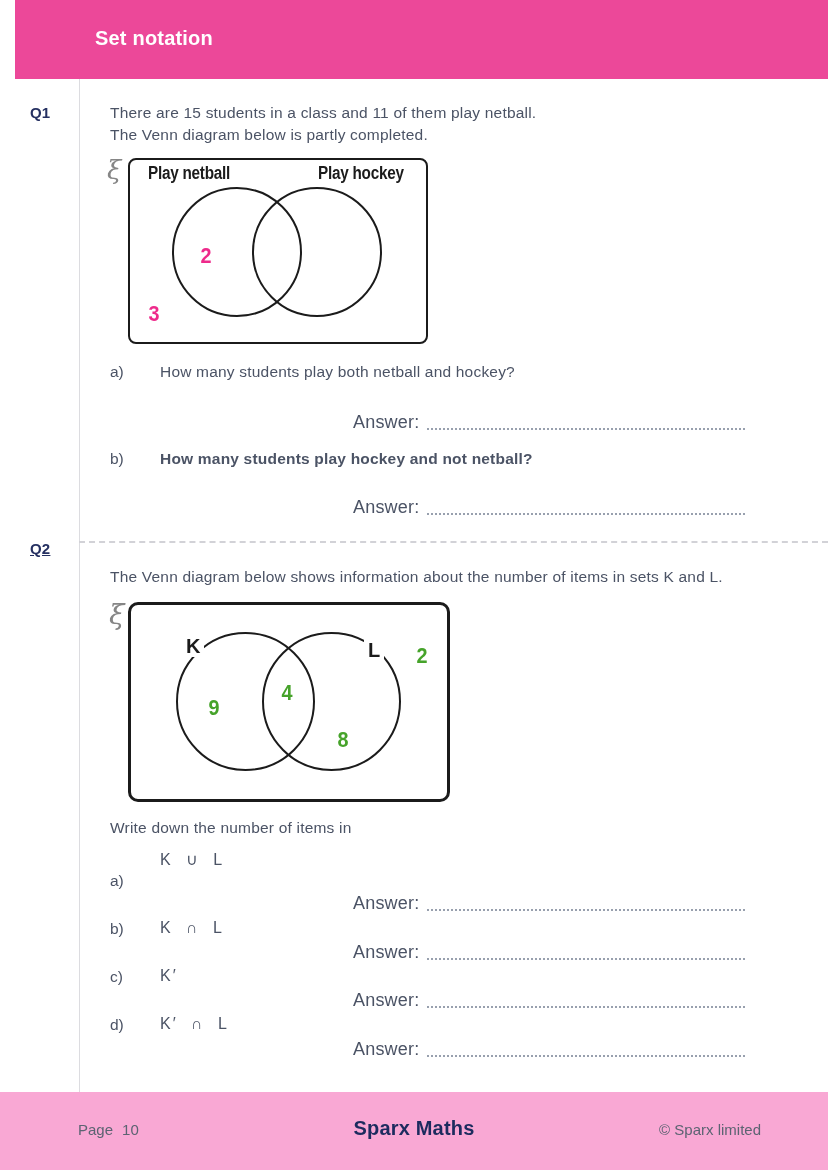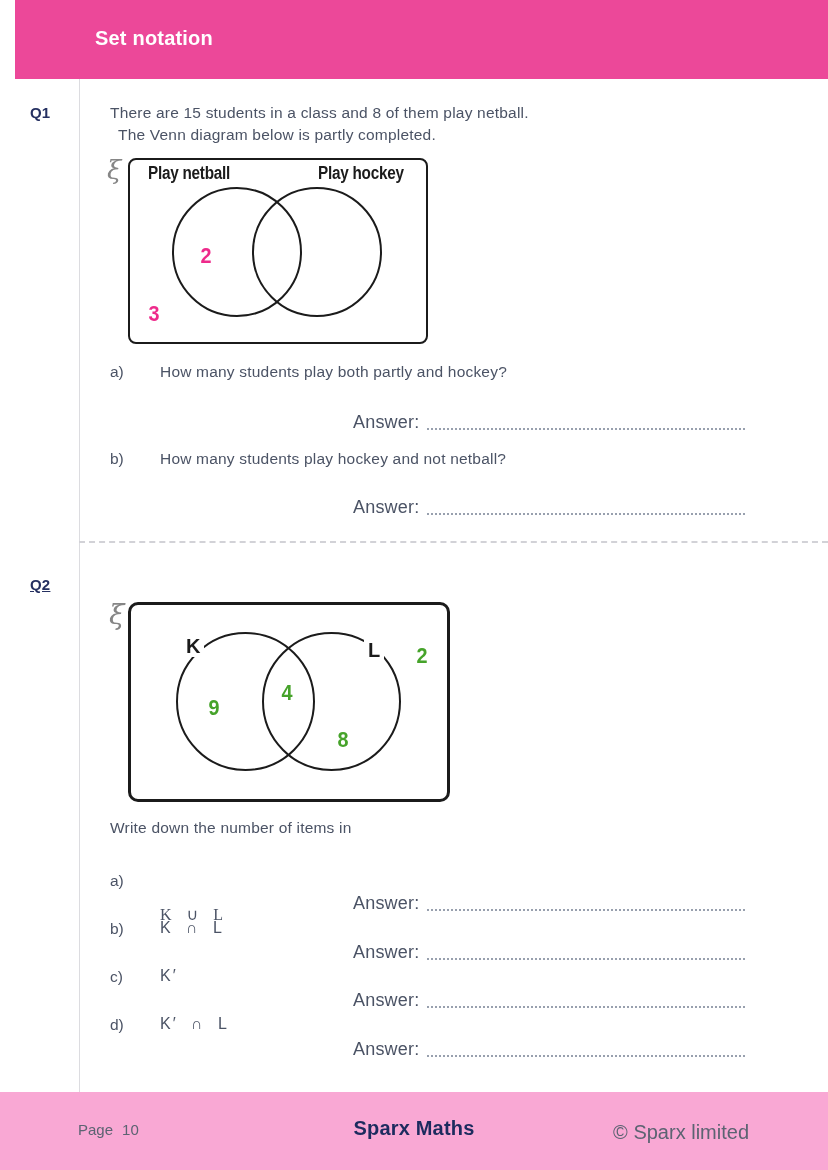--- a/index.html
+++ b/index.html
@@ -58,83 +58,84 @@
   .venn2 .letter-l { left:260px; top:44px; font-size:20px; }
   .venn2 .num-outside      { left:312px; top:48px;  font-size:22px; }
   .venn2 .num-left         { left:104px; top:100px; font-size:22px; }
   .venn2 .num-intersection { left:177px; top:85px;  font-size:22px; }
   .venn2 .num-right        { left:233px; top:132px; font-size:22px; }
 
   
   .footer { position:absolute; left:0; top:1092px; width:828px; height:100px; background:#f9a8d4; }
   .footer-page { position:absolute; left:78px; top:29px; font-size:15px; color:#5c6372; display:flex; gap:9px; }
   .footer-brand { position:absolute; left:0; top:25px; width:828px; text-align:center; font-size:20px; font-weight:700; color:#1c2b5e; letter-spacing:.2px; }
-  .footer-copy { position:absolute; right:79px; top:29px; font-size:20px; color:#5c6372;text-align:right; }
+  .footer-copy { position:absolute; right:67px; top:29px; font-size:15px; color:#5c6372;text-align:right; }
 </style>
 </head>
 <body>
 
 <div class="page">
 
   <div class="header">
     <div class="header-title">Set notation</div>
   </div>
 
   <div class="v-rule"></div>
 
   <div class="q-label" style="top:104px;">Q1</div>
-  <div class="body-text" style="left:110px; top:104px;">There are 15 students in a class and 8 of them play netball.</div>
-  <div class="body-text" style="left:110px; top:126px;margin-left:8px;">The Venn diagram below is partly completed.</div>
+  <div class="body-text" style="left:110px; top:104px;">There are 15 students in a class and 11 of them play netball.</div>
+  <div class="body-text" style="left:110px; top:126px;">The Venn diagram below is partly completed.</div>
 
   <div class="venn venn1">
     <div class="xi">ξ</div>
     <div class="venn-box"></div>
     <div class="circle c-left"></div>
     <div class="circle c-right"></div>
     <div class="venn-head head-left">Play netball</div>
     <div class="venn-head head-right">Play hockey</div>
     <div class="venn-num pink num-left">2</div>
     <div class="venn-num pink num-outside">3</div>
   </div>
 
   <div class="part-label" style="top:363px;">a)</div>
-  <div class="part-text" style="top:363px;">How many students play both partly and hockey?</div>
+  <div class="part-text" style="top:363px;">How many students play both netball and hockey?</div>
   <div class="answer-row" style="top:412px;">
     <span class="answer-label">Answer:</span>
     <span class="answer-line"></span>
   </div>
 
   <div class="part-label" style="top:450px;">b)</div>
-  <div class="part-text" style="top:450px;">How many students play hockey and not netball?</div>
+  <div class="part-text" style="top:450px;font-weight:bold;">How many students play hockey and not netball?</div>
   <div class="answer-row" style="top:497px;">
     <span class="answer-label">Answer:</span>
     <span class="answer-line"></span>
   </div>
 
   <div class="dash-divider"></div>
 
-  <div class="q-label" style="top:576px;text-decoration:underline;">Q2</div>
+  <div class="q-label" style="top:540px;text-decoration:underline;">Q2</div>
+  <div class="body-text" style="left:110px; top:568px;">The Venn diagram below shows information about the number of items in sets K and L.</div>
 
   <div class="venn venn2">
     <div class="xi">ξ</div>
     <div class="venn-box"></div>
     <div class="circle c-left"></div>
     <div class="circle c-right"></div>
     <div class="set-letter letter-k">K</div>
     <div class="set-letter letter-l">L</div>
     <div class="venn-num green num-outside">2</div>
     <div class="venn-num green num-left">9</div>
     <div class="venn-num green num-intersection">4</div>
     <div class="venn-num green num-right">8</div>
   </div>
 
   <div class="body-text" style="left:110px; top:819px;">Write down the number of items in</div>
 
   <div class="part-label" style="top:872px;">a)</div>
-  <div class="part-text expr" style="top:905px;font-family:Liberation Serif, serif;">K ∪ L</div>
+  <div class="part-text expr" style="top:850px;">K ∪ L</div>
   <div class="answer-row" style="top:893px;">
     <span class="answer-label">Answer:</span>
     <span class="answer-line"></span>
   </div>
 
   <div class="part-label" style="top:920px;">b)</div>
   <div class="part-text expr" style="top:919px;">K ∩ L</div>
   <div class="answer-row" style="top:942px;">
     <span class="answer-label">Answer:</span>
     <span class="answer-line"></span>

